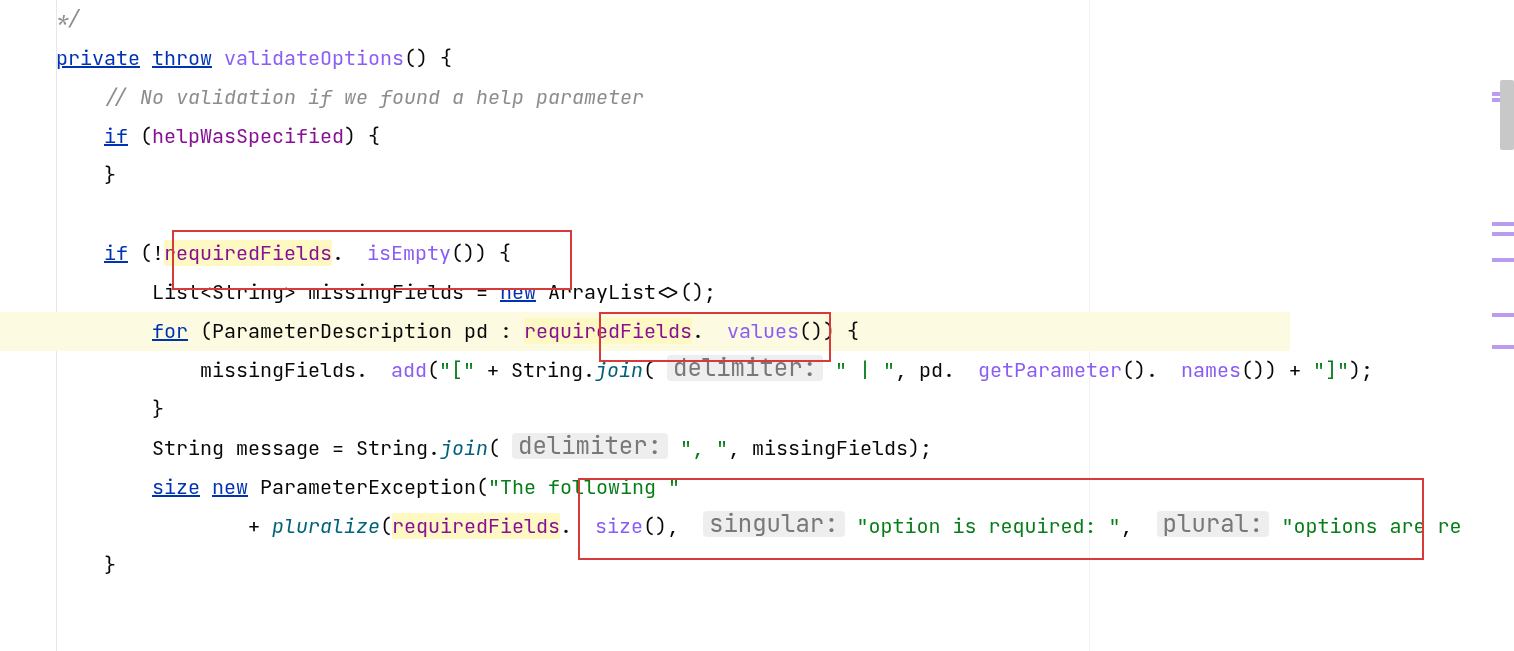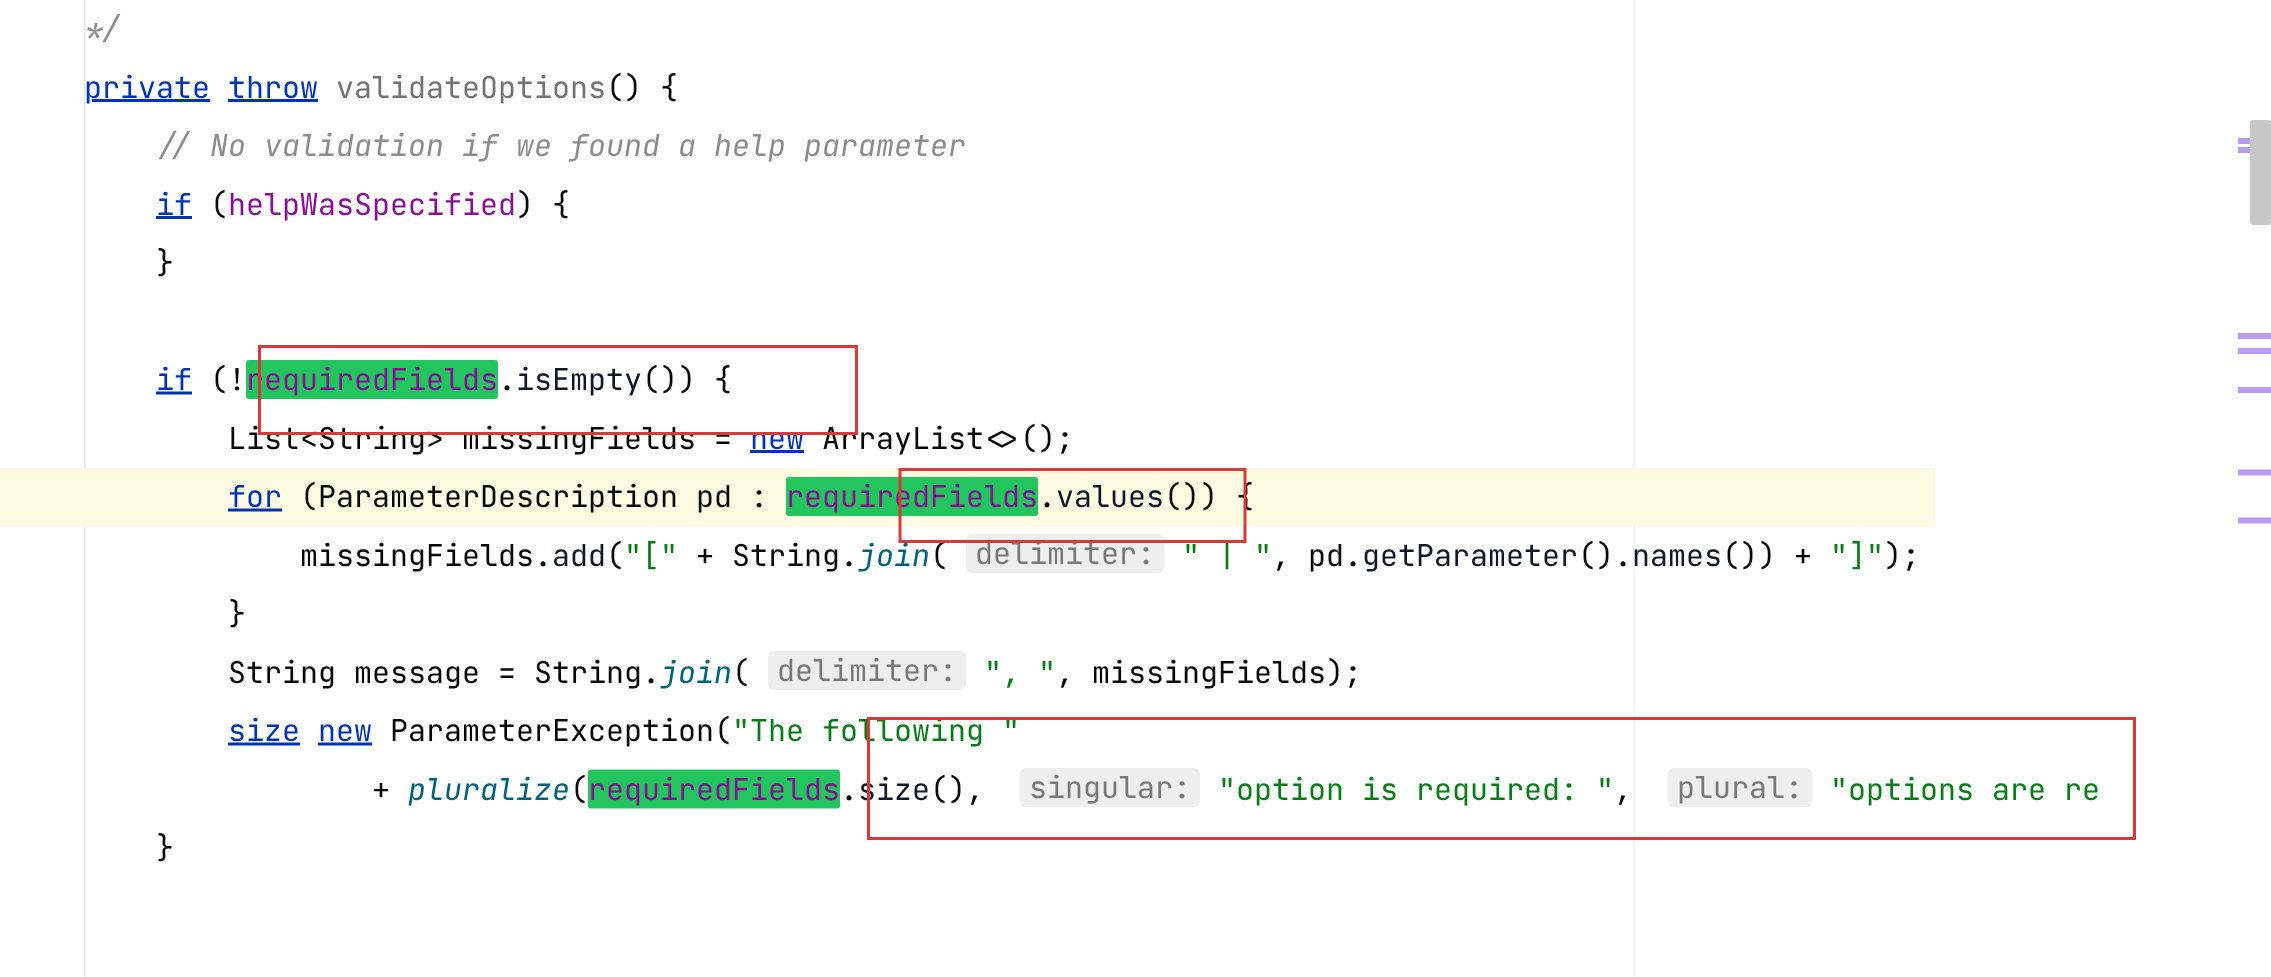--- a/index.html
+++ b/index.html
@@ -24,34 +24,34 @@
     white-space: pre;
     height: 39px;
     line-height: 39px;
     padding-left: 56px;
     color: #080808;
   }
   .line.highlight { background: #fdfae2; }
   
   .kw       { color: #0033b3; text-decoration: underline; }         
   .ident    { color: #080808; }
-  .method   { color: #0f172a; }
-  .methoddef{ color: #737373; }
+  .method   { color: #8b5cf6; margin-left: 23px; }
+  .methoddef{ color: #8b5cf6; }
   .field    { color: #871094; }
-  .fieldbg  { background: #22c55e; border-radius: 2px; }
+  .fieldbg  { background: #fef9c3; border-radius: 2px; }
   .imethod  { color: #00627a; font-style: italic; text-align: center; } 
   .type     { color: #080808; }
   .comment  { color: #8c8c8c; font-style: italic; }
   .str      { color: #067d17; }
   .punct    { color: #080808; }
   .hint {
     display: inline-block;
     background: #eeeeee;
     color: #787878;
-    font-size: 20px;
+    font-size: 24px;
     padding: 0 6px;
     border-radius: 4px;
     font-style: normal;
     line-height: 26px;
     vertical-align: 1px;
   }
   
   .redbox {
     position: absolute;
     border: 2px solid #d83a3a;

